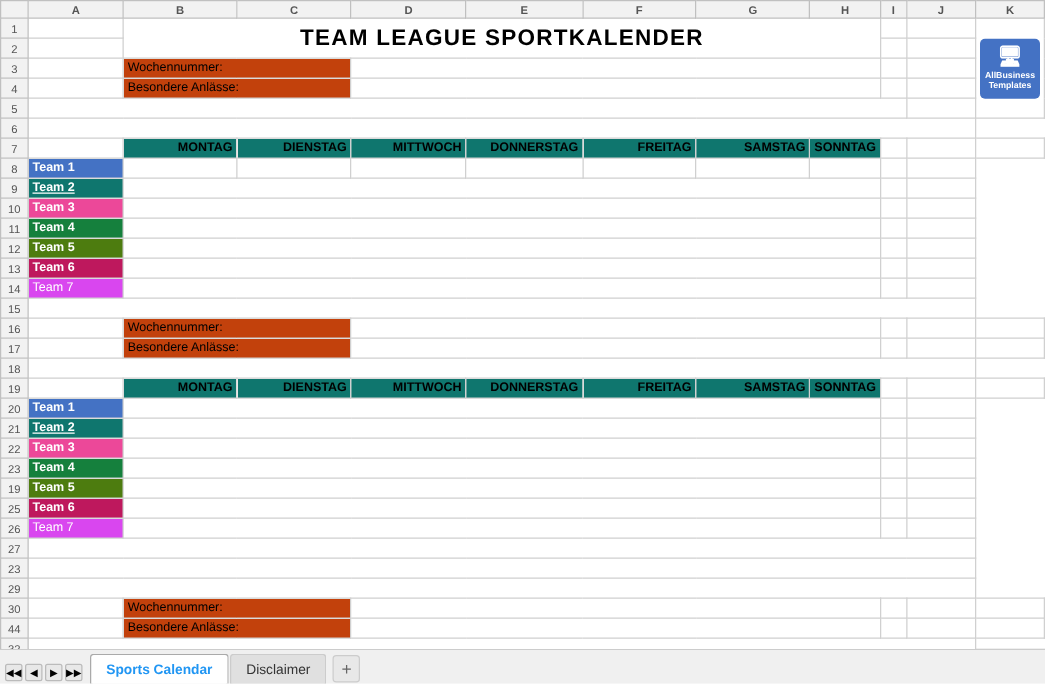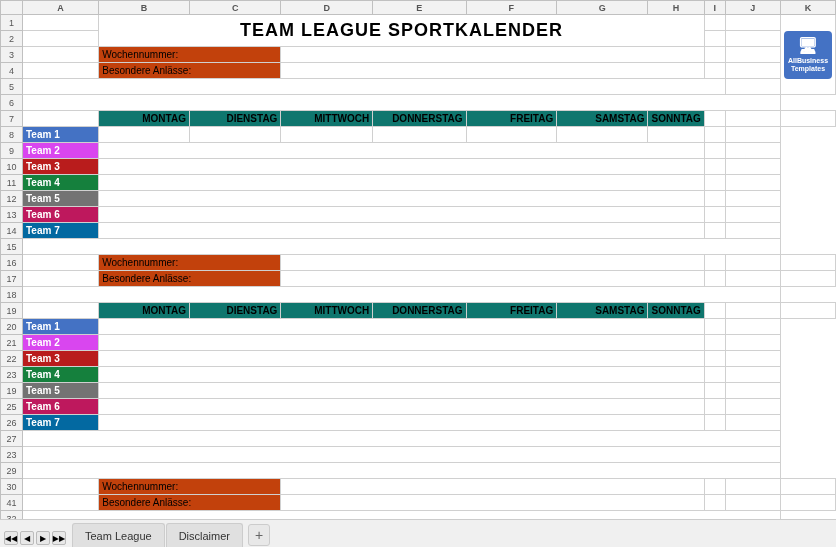--- a/index.html
+++ b/index.html
@@ -71,26 +71,26 @@
       font-size: 10px;
       background: #c2410c;
     }
     .header-cell {
       font-weight: bold;
       font-size: 10px;
       background: #0f766e;
       text-align: right;
     }
     .team1 { background: #4472c4; color: #fff; font-weight: bold; }
-    .team2 { background: #d946ef; color: #fff; font-weight: bold; }
-    .team3 { background: #b91c1c; color: #fff; font-weight: bold; margin-left: 16px; }
+    .team2 { background: #0f766e; color: #fff; font-weight: bold; text-decoration: underline; }
+    .team3 { background: #ec4899; color: #fff; font-weight: bold; margin-left: 16px; }
     .team4 { background: #15803d; color: #fff; font-weight: bold; }
-    .team5 { background: #737373; color: #fff; font-weight: bold; margin-left: 12px; }
+    .team5 { background: #4d7c0f; color: #fff; font-weight: bold; margin-left: 12px; }
     .team6 { background: #be185d; color: #fff; font-weight: bold; }
-    .team7 { background: #0369a1; color: #fff; font-weight: bold; }
+    .team7 { background: #d946ef; color: #fff; font-weight: normal; }
 
     .logo-cell {
       text-align: center;
       vertical-align: middle;
     }
     .logo-box {
       display: inline-flex;
       flex-direction: column;
       align-items: center;
       justify-content: center;
@@ -463,21 +463,21 @@
           <td class="row-header">30</td>
           <td class="cell-empty"></td>
           <td class="label-cell" colspan="2">Wochennummer:</td>
           <td class="cell-empty" colspan="5"></td>
           <td class="cell-empty"></td>
           <td class="cell-empty"></td>
           <td class="cell-empty"></td>
         </tr>
 
         <tr>
-          <td class="row-header">41</td>
+          <td class="row-header">44</td>
           <td class="cell-empty"></td>
           <td class="label-cell" colspan="2">Besondere Anlässe:</td>
           <td class="cell-empty" colspan="5"></td>
           <td class="cell-empty"></td>
           <td class="cell-empty"></td>
           <td class="cell-empty"></td>
         </tr>
 
         <tr>
           <td class="row-header">32</td>
@@ -488,17 +488,17 @@
     </table>
   </div>
 
   <div class="tab-bar">
     <div class="nav-arrows">
       <div class="nav-arrow">◀◀</div>
       <div class="nav-arrow">◀</div>
       <div class="nav-arrow">▶</div>
       <div class="nav-arrow">▶▶</div>
     </div>
-    <div class="tab">Team League</div>
+    <div class="tab active">Sports Calendar</div>
     <div class="tab">Disclaimer</div>
     <div class="tab-add">+</div>
   </div>
 </div>
 
 </body></html>

